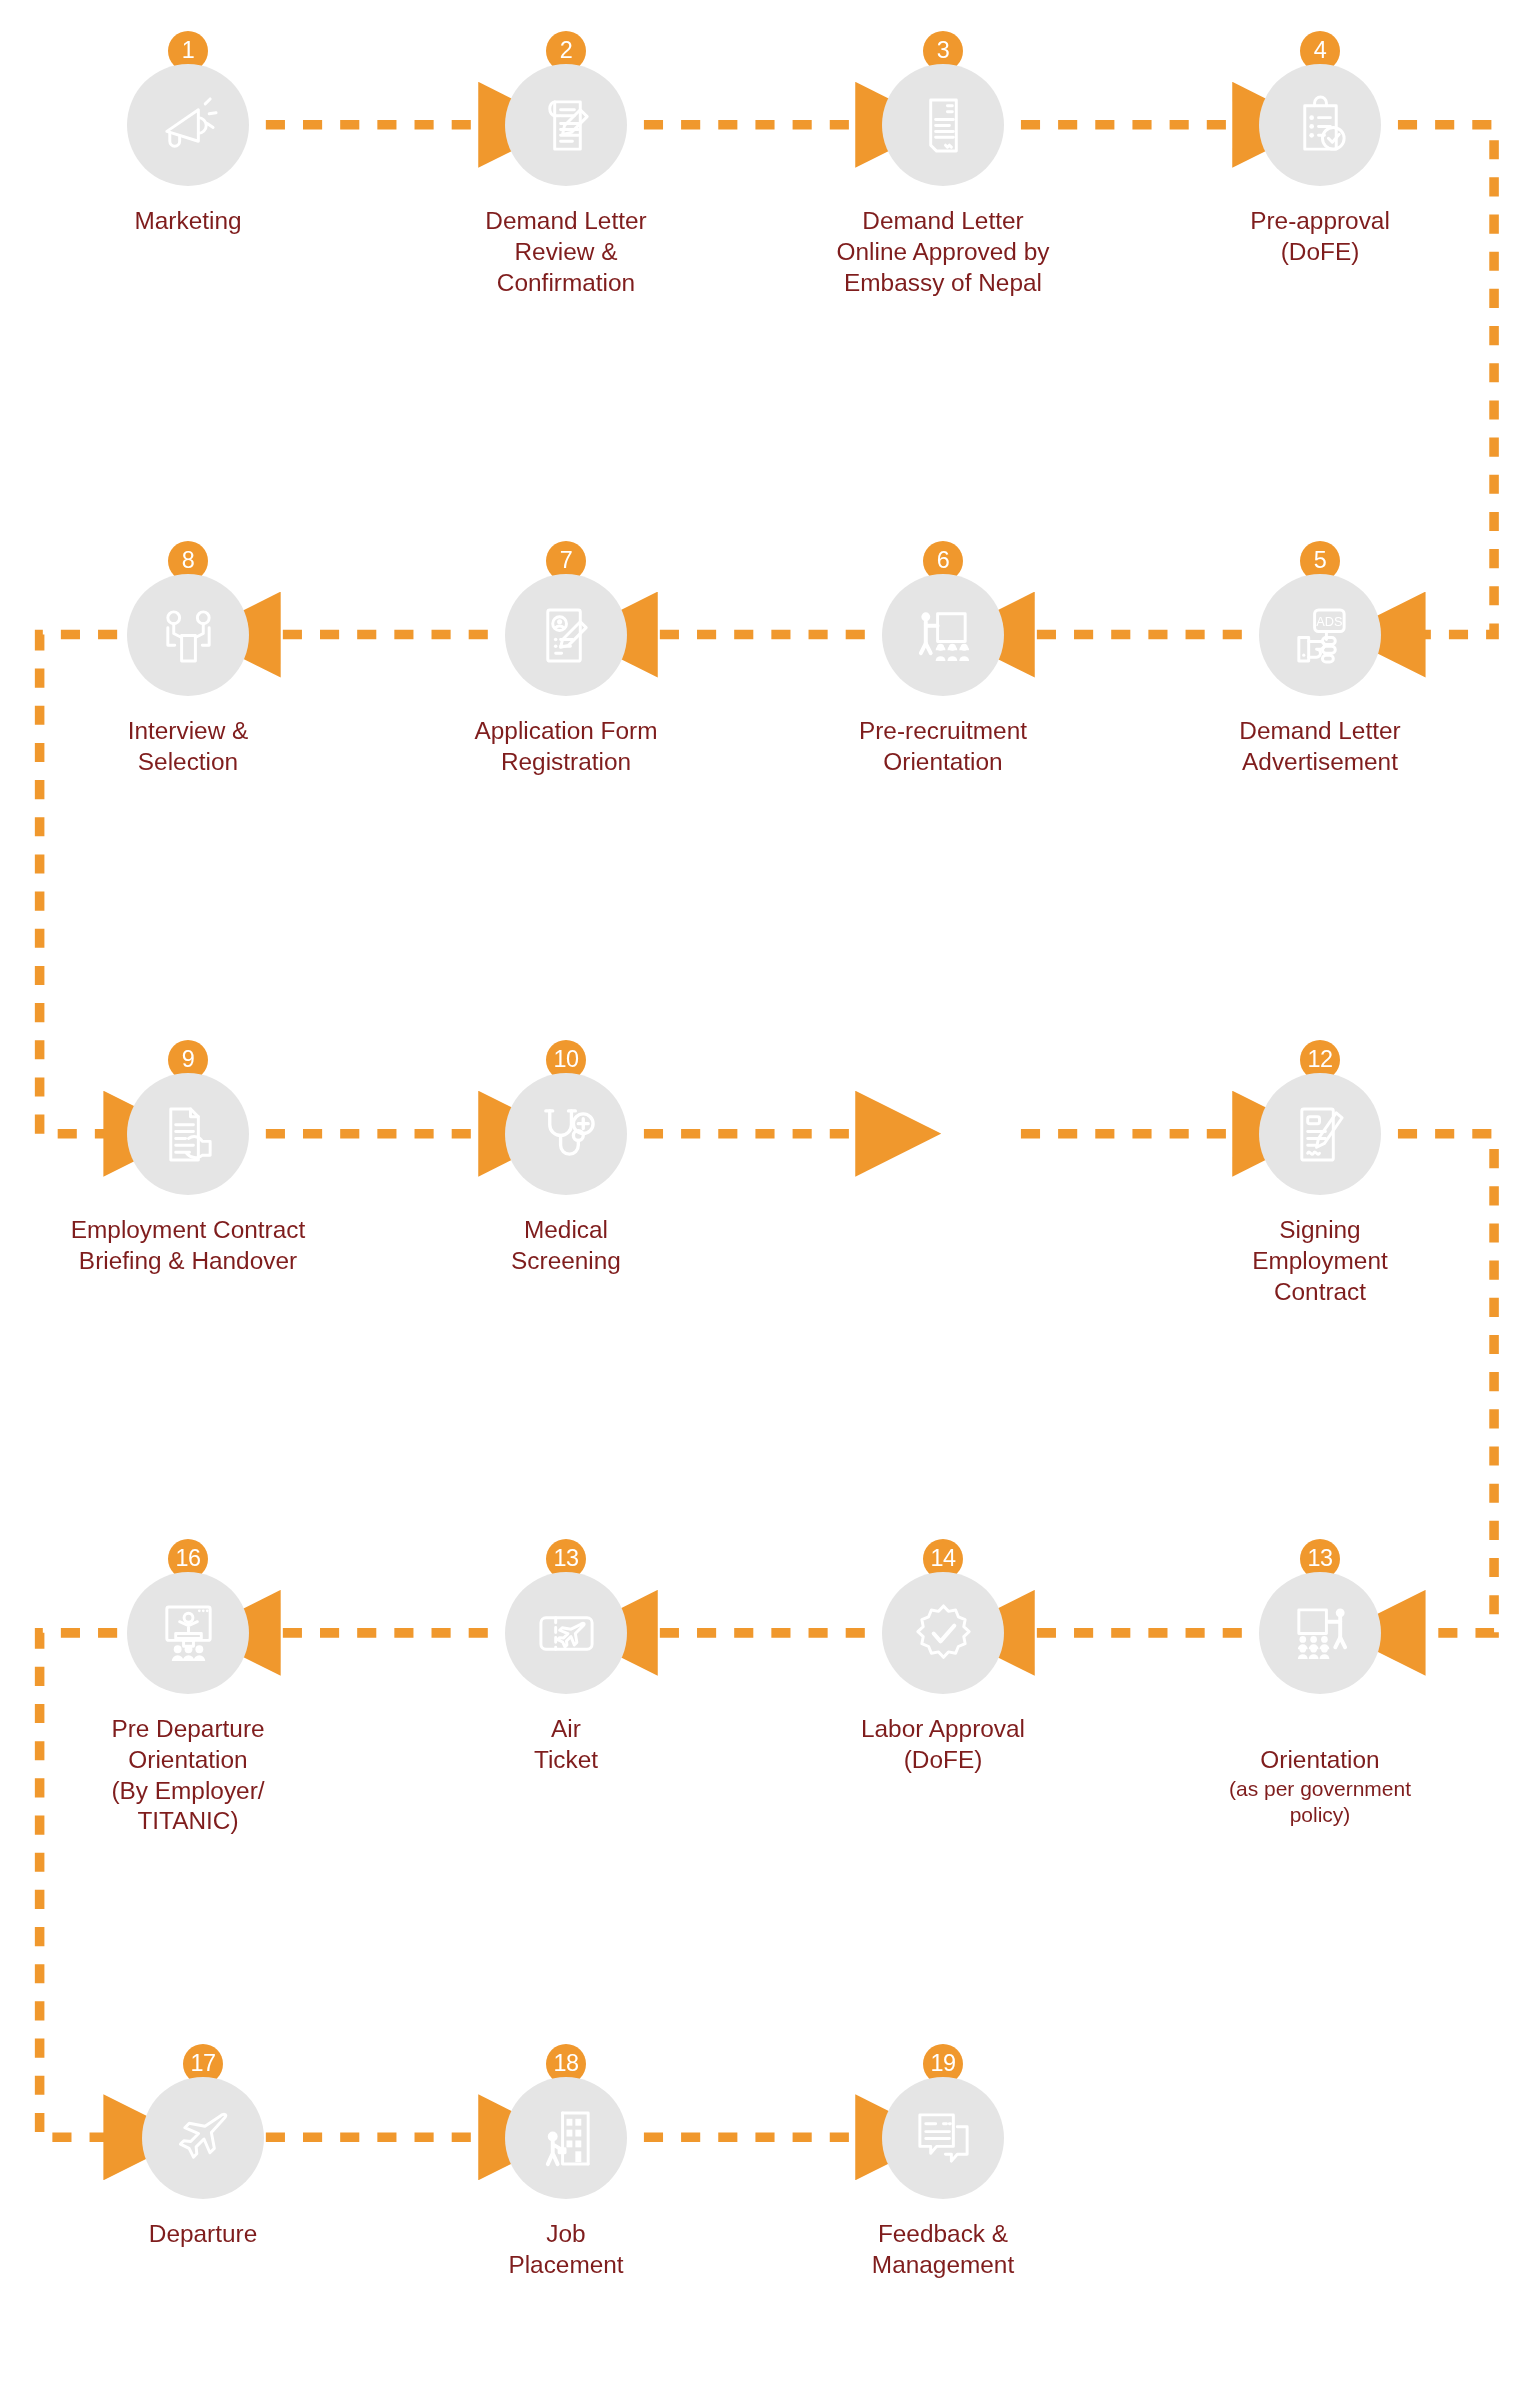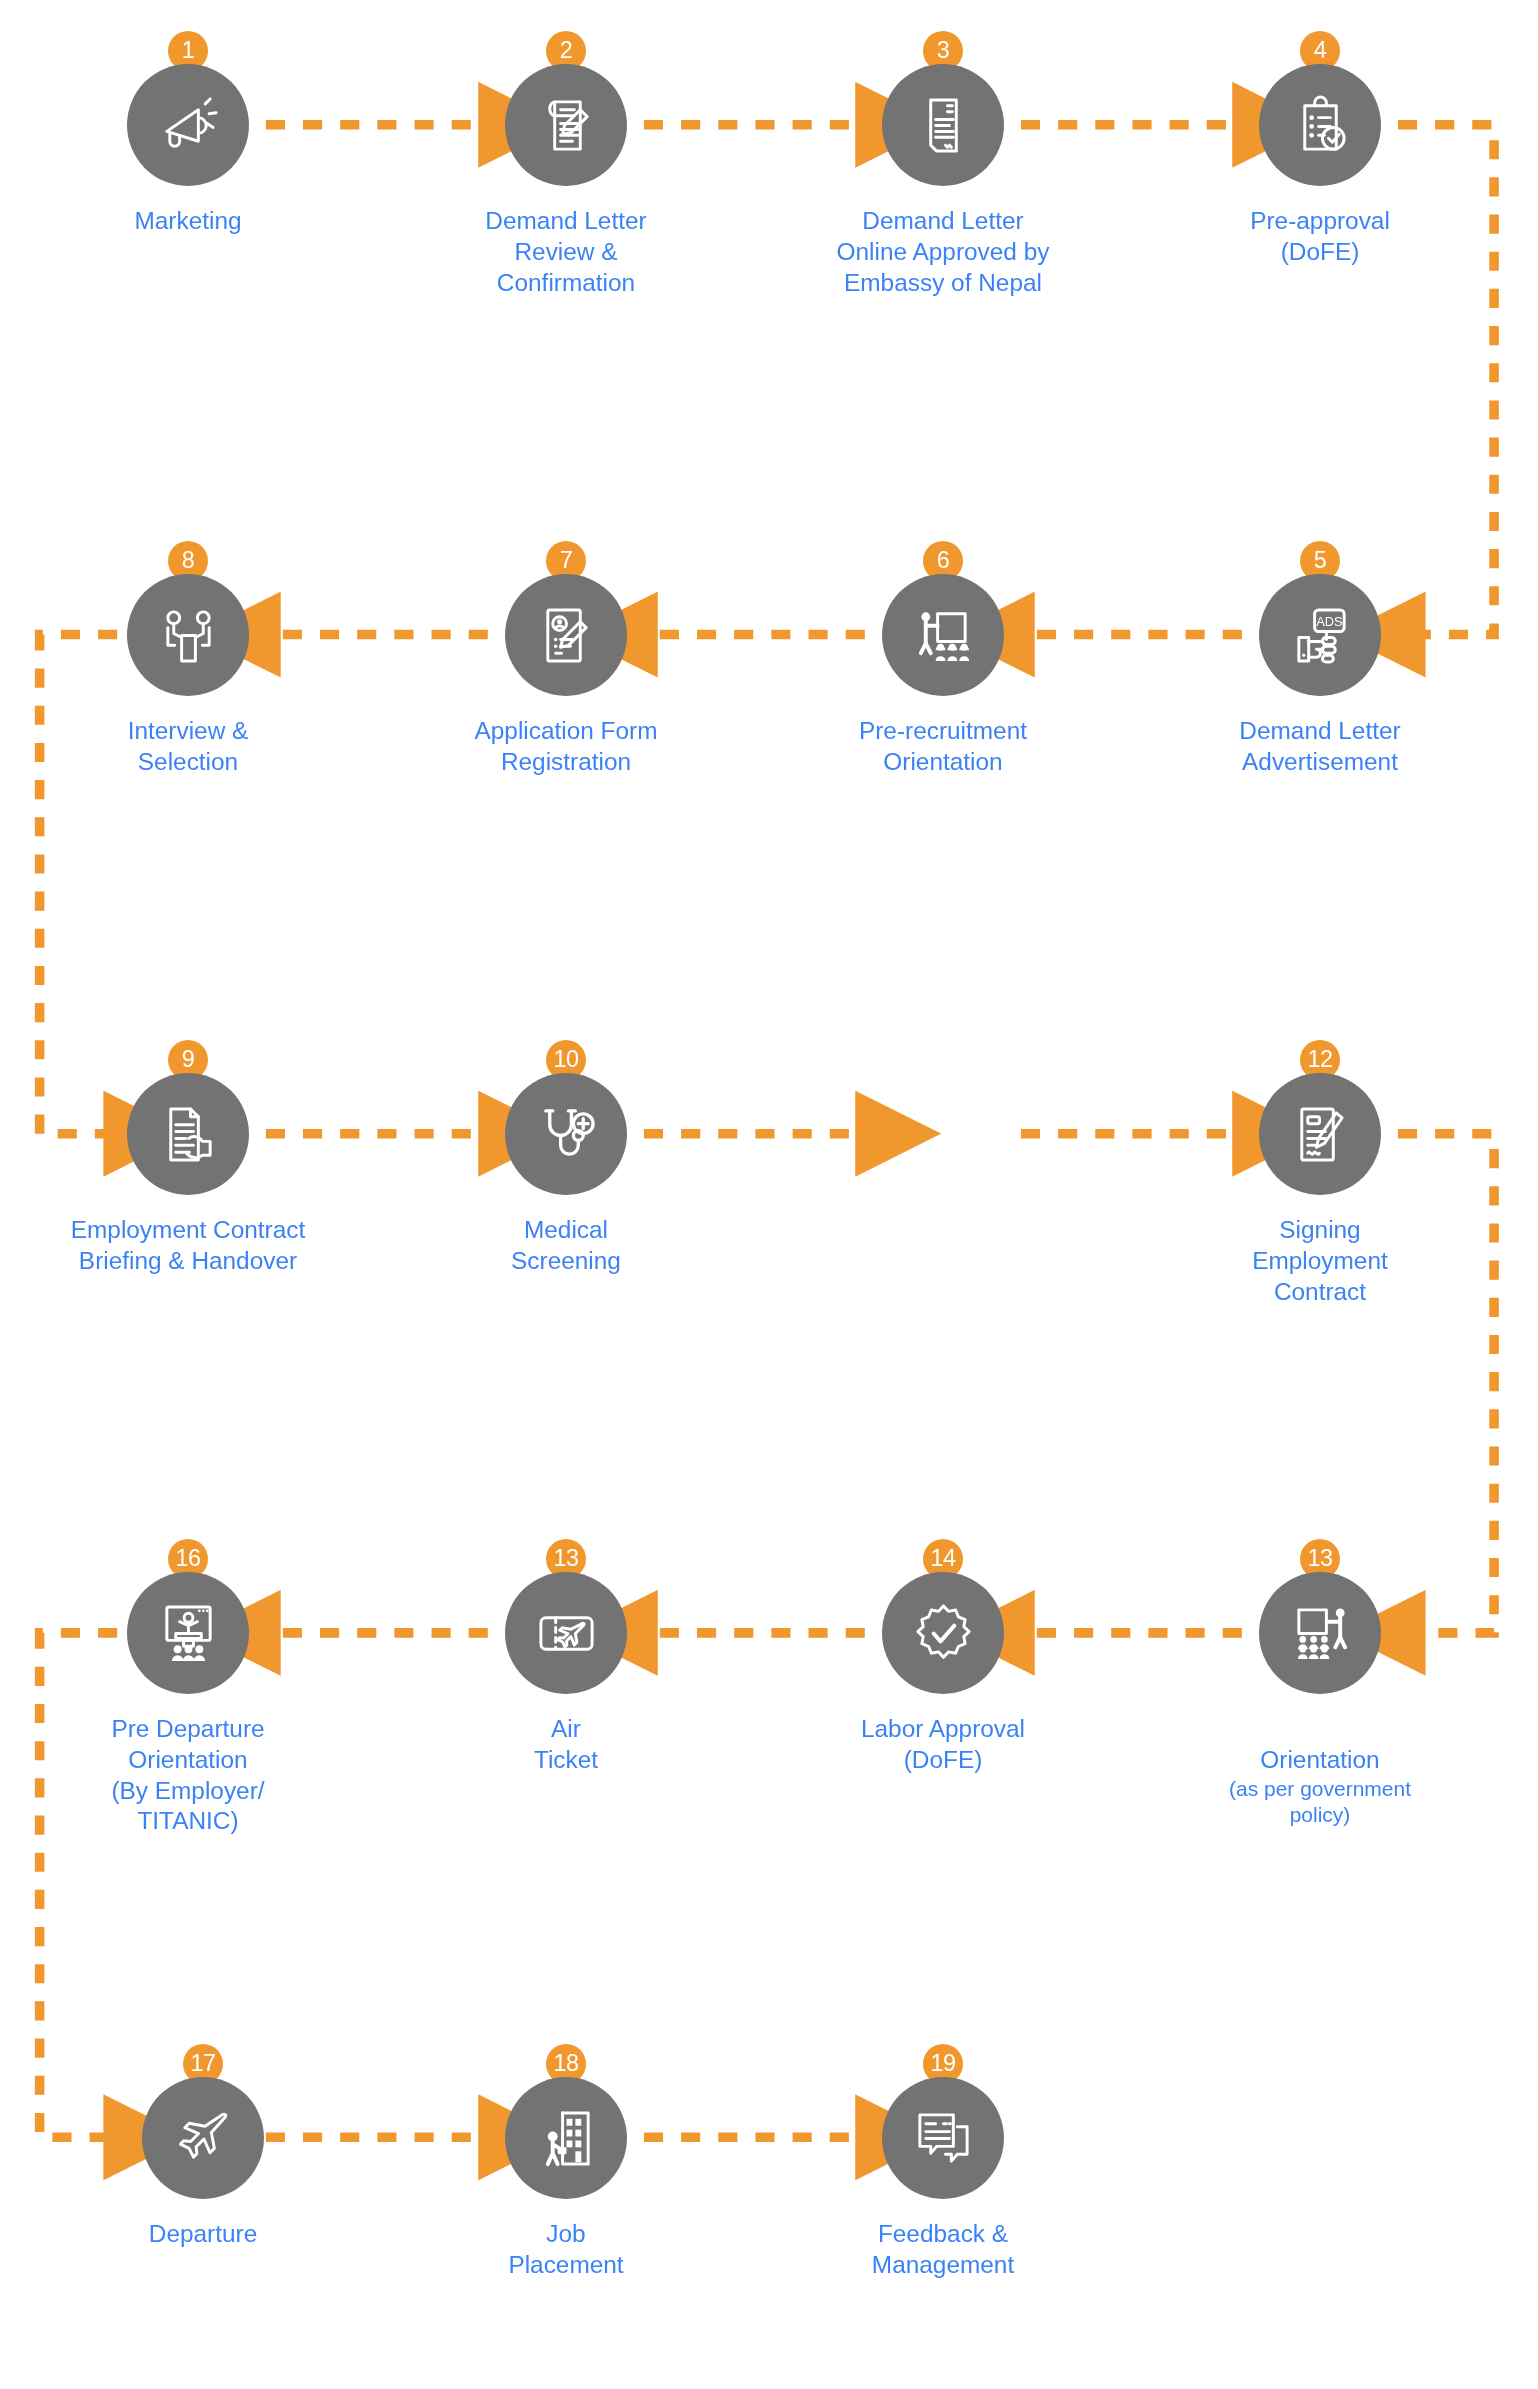--- a/index.html
+++ b/index.html
@@ -13,36 +13,36 @@
   #stage{position:relative;width:1539px;height:2389px;}
 
   
   #wires{position:absolute;left:0;top:0;width:1539px;height:2389px;}
 
   
   .node{position:absolute;width:122px;height:122px;}
   .disc{
     position:absolute;left:0;top:0;
     width:122px;height:122px;border-radius:50%;
-    background:#737373;
+    background:#e5e5e5;
     display:flex;align-items:center;justify-content:center;
   }
   .disc svg{width:63px;height:63px;display:block;}
   .badge{
     position:absolute;left:50%;top:-33px;transform:translateX(-50%);
     width:40px;height:40px;border-radius:50%;
     background:#F0982D;color:#ffffff;
     display:flex;align-items:center;justify-content:center;
     font-size:23.4px;line-height:1;font-weight:400;
     letter-spacing:-0.5px;
   }
   .caption{
     position:absolute;left:50%;top:142px;transform:translateX(-50%);
     width:276px;text-align:center;
-    color:#3b82f6;
+    color:#7f1d1d;
     font-size:24.4px;line-height:1.26;
     white-space:pre-line;
     font-weight:400;
   }
   .caption .sub{font-size:21px;display:block;}
 </style>
 </head>
 <body>
 
 <div id="stage">

